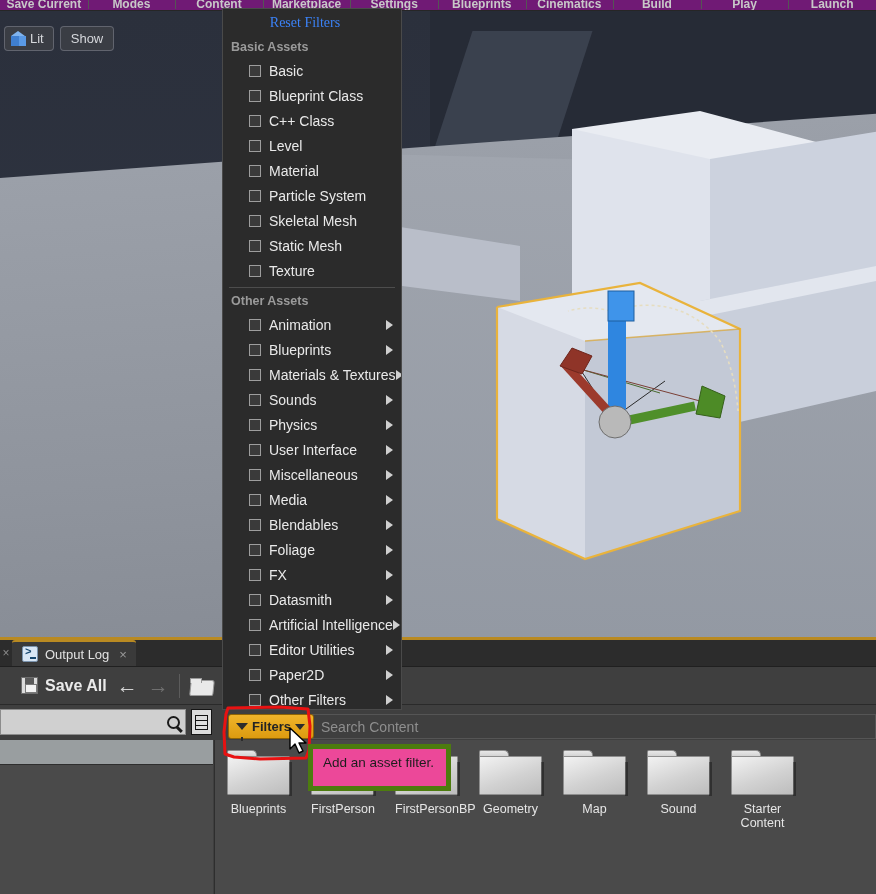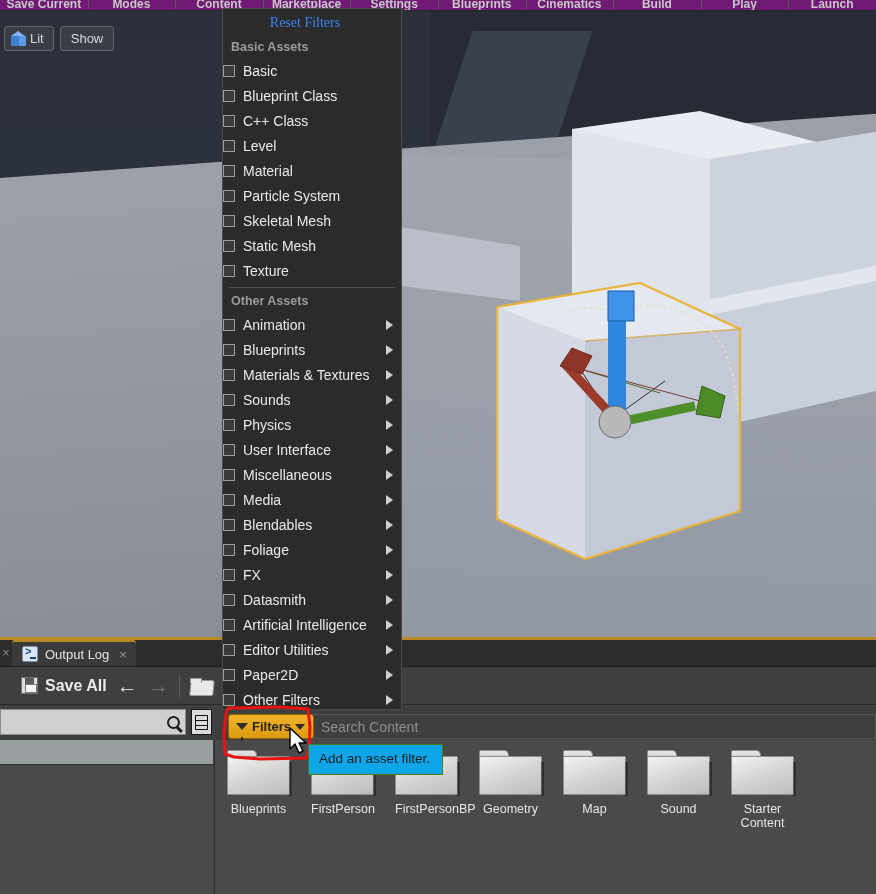--- a/index.html
+++ b/index.html
@@ -295,41 +295,41 @@
     padding-right: 14px;
     font-family: Liberation Serif, serif;
   }
   .dd-section {
     color: #9a9a9a; font-size: 12.5px; font-weight: bold;
     padding: 4px 0 4px 8px;
   }
   .dd-sep { height: 1px; background: #4d4d4d; margin: 4px 6px 2px 6px; }
   .dd-item {
     height: 25px; display: flex; align-items: center;
-    padding-left: 0; padding-right: 8px;
+    padding-left: 26px; padding-right: 8px;
     color: #e9e9e9; font-size: 14px; justify-content: space-between;
   }
   .dd-cb {
     width: 12px; height: 12px;
     border: 1px solid #9d9d9d; background: #3a3a3a;
     margin-right: 8px; flex: 0 0 auto;
   }
   .dd-label { flex: 1 1 auto; white-space: nowrap; }
   .dd-arrow {
     width:0;height:0; flex:0 0 auto;
     border-top: 5px solid transparent; border-bottom: 5px solid transparent;
     border-left: 7px solid #cfcfcf;
   }
 
   
   .tooltip {
     position: absolute; left: 308px; top: 744px;
-    background: #0ea5e9; border: 1px solid #4d7c0f;
+    background: #ec4899; border: 5px solid #4d7c0f;
     color: #1d1d1d; font-size: 13.5px;
-    padding: 6px 12px 8px 10px;
+    padding: 6px 12px 16px 10px;
     z-index: 40;
   }
 
   
   .cursor { position: absolute; left: 288px; top: 727px; z-index: 45; }
 
   
   .annot {
     position: absolute; left: 220px; top: 704px; z-index: 35;
     pointer-events: none;

